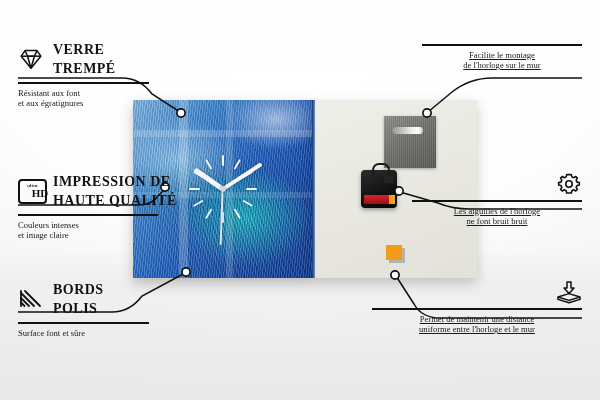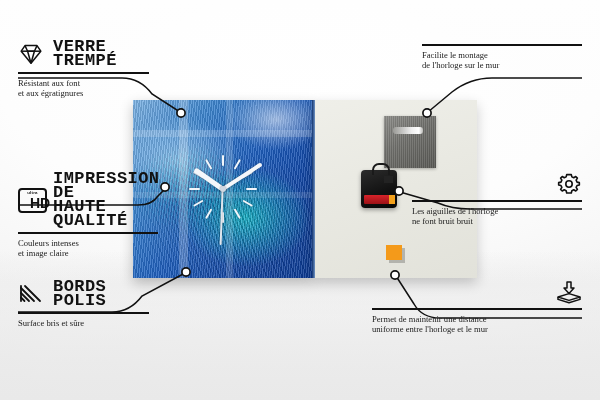--- a/index.html
+++ b/index.html
@@ -89,36 +89,36 @@
   .foam{position:absolute;left:74px;top:145px;width:16px;height:15px;background:#f49a1a;
     box-shadow:3px 3px 0 rgba(120,120,115,.45);}
 
   
   #wires{position:absolute;left:0;top:0;width:600px;height:400px;pointer-events:none;}
 
   
   .feat{position:absolute;}
   .feat .head{display:flex;align-items:center;gap:9px;}
   .feat.right .head{flex-direction:row;justify-content:flex-end;}
-  .ttl{font-family:Liberation Mono, monospace;font-weight:700;font-size:17px;line-height:14px;
+  .ttl{font-family:Liberation Serif, serif;font-weight:700;font-size:14px;line-height:19px;
     letter-spacing:.45px;color:#121212;text-transform:uppercase;white-space:pre-line;}
   .feat.left .ttl{text-align:left;}
   .feat.right .ttl{text-align:right;}
   .rule{height:1.6px;background:#111;margin:4px 0 4px 0;}
   .desc{font-family:"Liberation Serif", serif;font-size:8.6px;line-height:10.6px;color:#1b1b1b;
     white-space:pre-line;}
-  .feat.right .desc{text-align:left;}
+  .feat.right .desc{text-align:center;text-decoration:underline;}
   .ic{width:26px;height:24px;flex:0 0 26px;display:block;}
   .ic svg{display:block;width:26px;height:24px;}
 
   
   .hdbox{width:25px;height:21px;border:2px solid #111;border-radius:4px;display:flex;flex-direction:column;
     align-items:center;justify-content:center;line-height:1;}
   .hdbox .u{font-size:4.4px;font-weight:700;letter-spacing:.2px;color:#111;font-family:"Liberation Sans",sans-serif;}
-  .hdbox .h{font-size:14px;font-weight:700;color:#111;font-family:Liberation Sans, sans-serif;margin-top:.5px;margin-left:15px;}
+  .hdbox .h{font-size:11px;font-weight:700;color:#111;font-family:Liberation Serif, serif;margin-top:.5px;margin-left:15px;}
 </style>
 </head>
 <body>
 
 <div id="stage">
 
   <div class="bg-band band-top"></div>
   <div class="bg-band band-mid"></div>
   <div class="bg-band band-bottom"></div>
 
@@ -258,21 +258,21 @@
               <path d="M3,11 L11,19"></path>
               <path d="M3,15.5 L6.5,19"></path>
           <path d="M7,4 L22,19"></path>
         </g>
           </svg>
       </span>
       <span class="ttl">BORDS
 POLIS</span>
     </div>
     <div class="rule" style="width:131px"></div>
-    <div class="desc">Surface bris et sûre</div>
+    <div class="desc">Surface font et sûre</div>
   </div>
 
   <div class="feat right" style="left:422px;top:40px;width:160px">
     <div class="rule" style="width:160px;margin-left:auto"></div>
     <div class="desc">Facilite le montage
 de l'horloge sur le mur</div>
   </div>
 
   <div class="feat right" style="left:412px;top:172px;width:170px">
     <div class="head">

